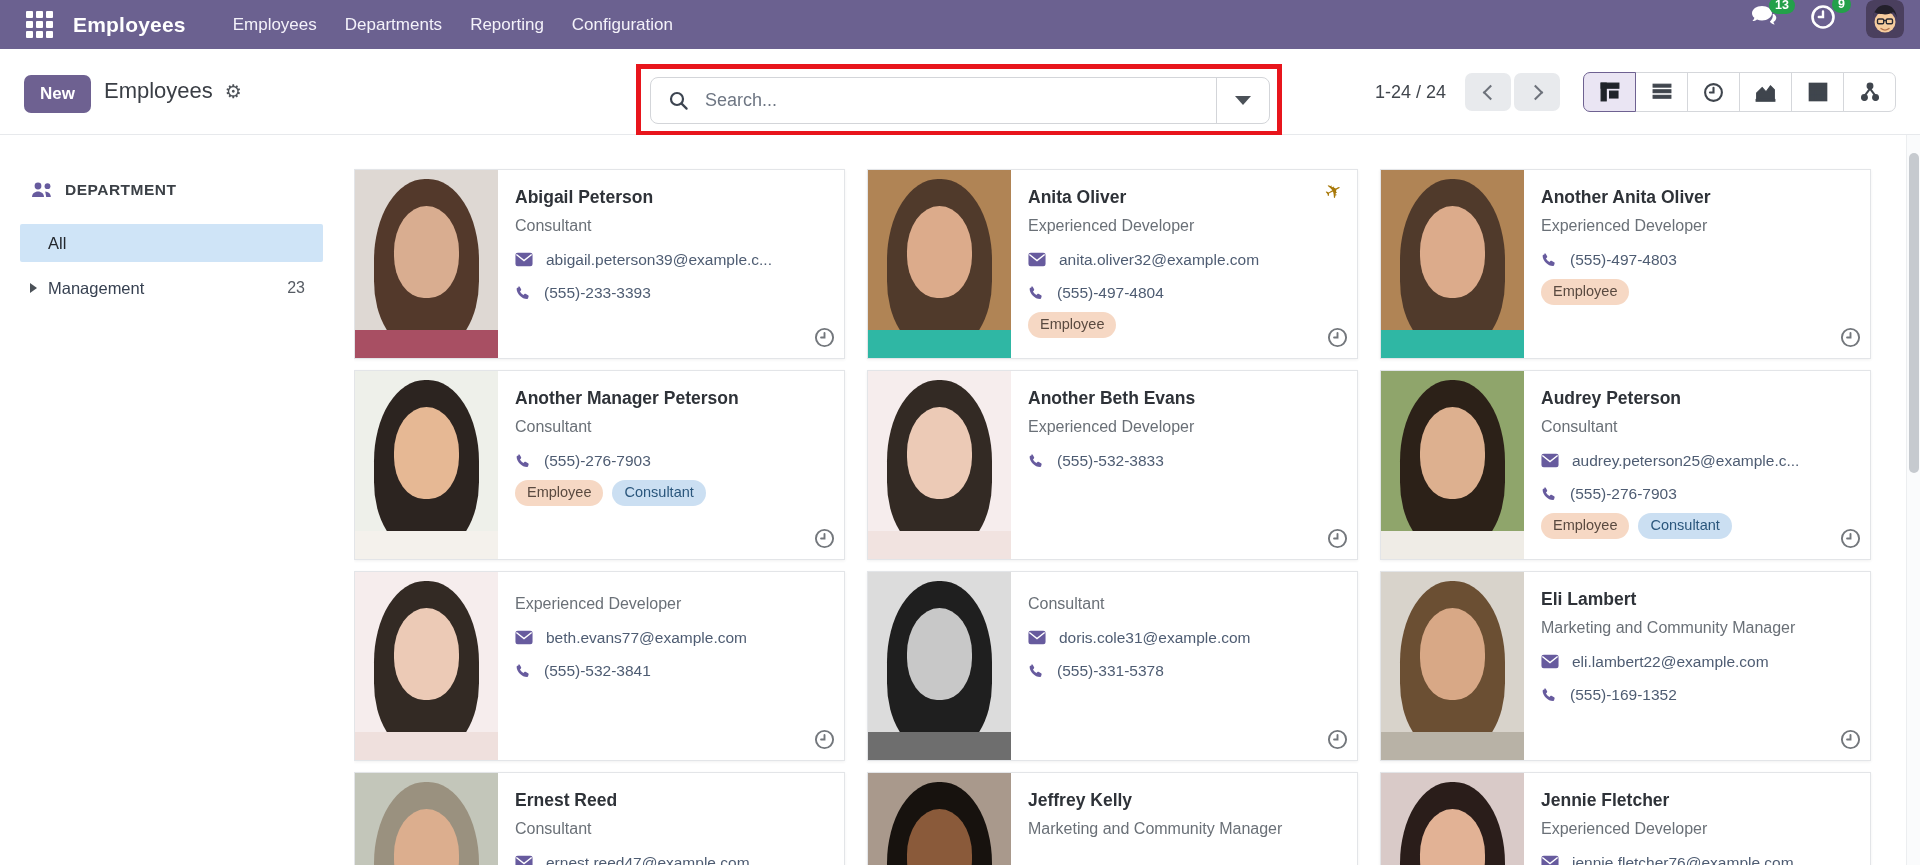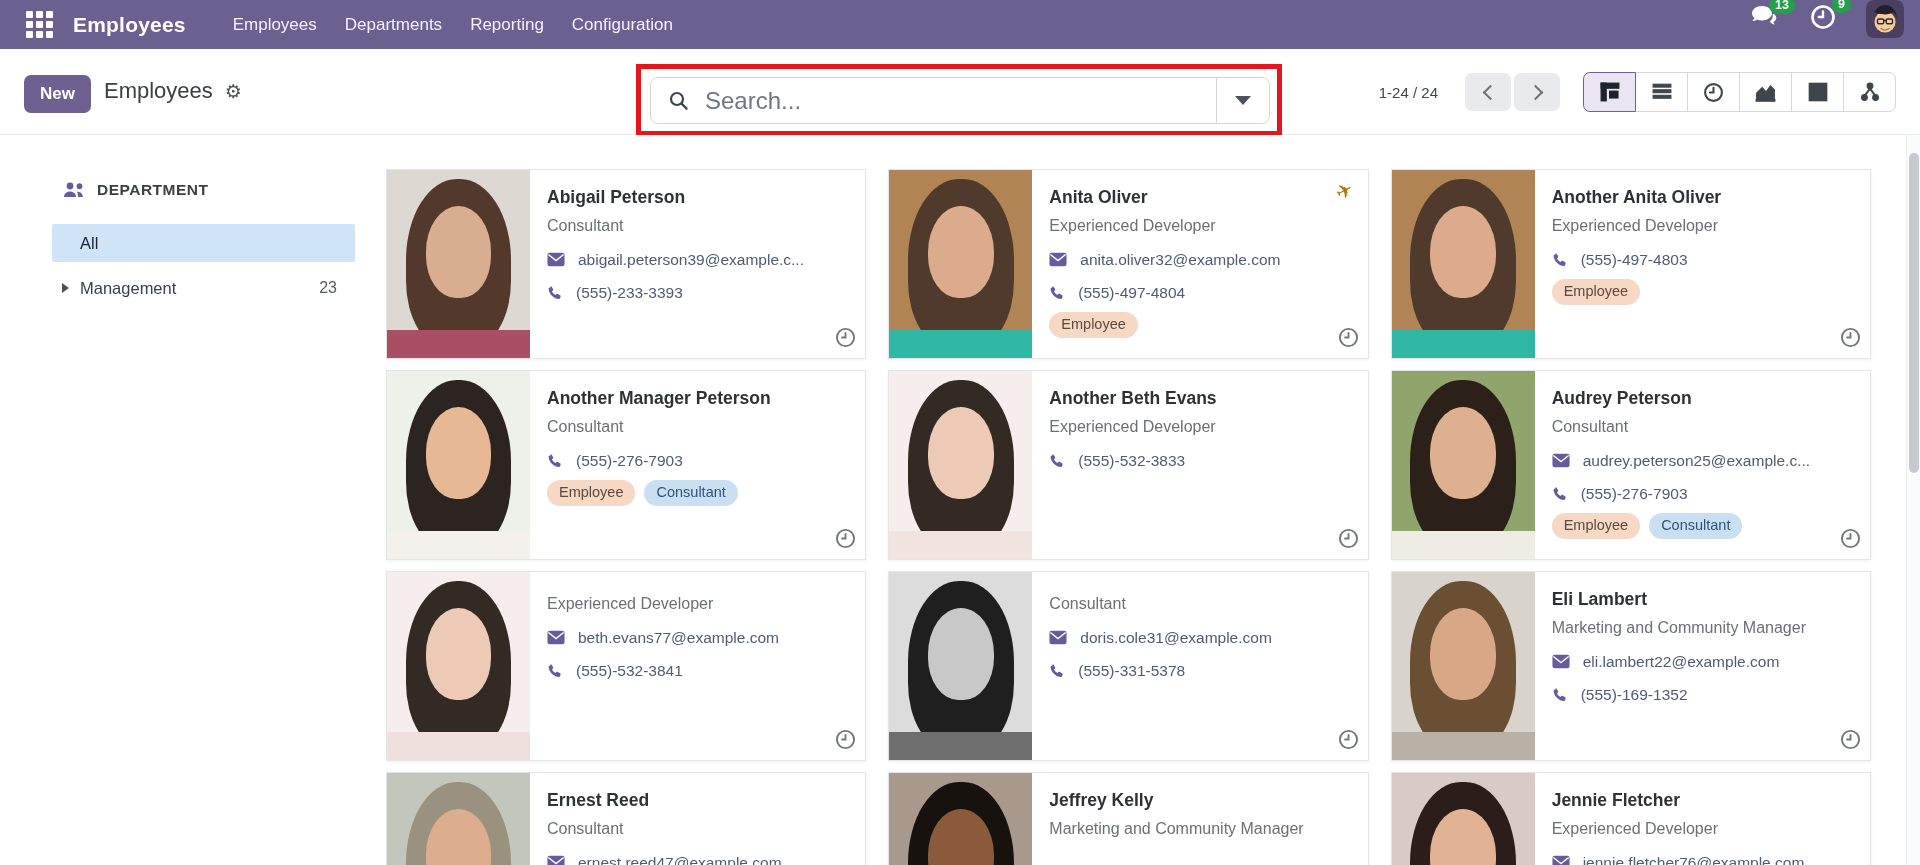--- a/index.html
+++ b/index.html
@@ -33,46 +33,46 @@
   .new-btn{position:absolute;left:24px;top:26px;height:38px;padding:0 16px;background:var(--primary);
            color:#fff;font-size:17px;font-weight:bold;border:none;border-radius:7px;cursor:pointer;}
   .breadcrumb{position:absolute;left:104px;top:29px;display:flex;align-items:center;gap:12px;}
   .page-title{font-size:22px;color:#3a3e45;}
   .gear{font-size:19px;color:#4d5258;cursor:pointer;line-height:1;}
   .search-highlight{position:absolute;left:636px;top:15px;width:646px;height:72px;
                     border:5px solid var(--highlight-red);}
   .search-box{position:absolute;left:9px;top:8px;right:7px;bottom:7px;background:#fff;
               border:1px solid #d3d5d9;border-radius:8px;display:flex;align-items:center;}
   .search-box svg{margin-left:17px;flex-shrink:0;}
-  .search-input{flex:1;border:none;outline:none;font-size:24px;color:#3c4450;margin-left:14px;
+  .search-input{flex:1;border:none;outline:none;font-size:18px;color:#3c4450;margin-left:14px;
                 font-family:"Liberation Sans",sans-serif;min-width:0;background:transparent;}
   .search-input::placeholder{color:#6e7683;}
   .search-caret{width:53px;align-self:stretch;border-left:1px solid #d3d5d9;display:flex;
                 align-items:center;justify-content:center;cursor:pointer;}
   .caret-down{width:0;height:0;border-left:8px solid transparent;border-right:8px solid transparent;
               border-top:9px solid #4b5158;}
   .cp-right{position:absolute;right:24px;top:23px;height:40px;display:flex;align-items:center;}
-  .pager-text{font-size:15px;color:#41464d;margin-right:24px;}
+  .pager-text{font-size:18px;color:#41464d;margin-right:16px;}
   .pager-btn{width:46px;height:38px;background:#e8eaed;border:none;border-radius:7px;cursor:pointer;
              display:flex;align-items:center;justify-content:center;margin-left:3px;}
   .chev{width:11px;height:11px;border-left:2.5px solid #6d727b;border-bottom:2.5px solid #6d727b;display:block;}
   .chev.left{transform:rotate(45deg);margin-left:4px;}
   .chev.right{transform:rotate(-135deg);margin-right:4px;}
   .switcher{display:flex;margin-left:24px;}
   .sw-btn{width:53px;height:40px;background:#fff;border:1px solid #d5d7db;margin-left:-1px;cursor:pointer;
           display:flex;align-items:center;justify-content:center;padding:0;}
   .sw-btn:first-child{border-radius:7px 0 0 7px;}
   .sw-btn:last-child{border-radius:0 7px 7px 0;}
   .sw-btn.active{background:#EAE5F3;border-color:var(--primary);position:relative;z-index:1;border-radius:7px 0 0 7px;}
   .sw-btn svg{fill:#3f454d;stroke:#3f454d;}
   .sw-btn.active svg{fill:#1f2329;stroke:#1f2329;}
 
   
   .app-body{display:flex;height:730px;position:relative;background:#fff;}
-  .sidebar{width:354px;flex-shrink:0;padding-top:46px;margin-left:32px;}
+  .sidebar{width:354px;flex-shrink:0;padding-top:46px;}
   .dept-header{display:flex;align-items:center;gap:11px;margin-left:30px;font-size:15.5px;
                font-weight:bold;color:#3b4046;letter-spacing:.5px;}
   .side-item{width:303px;margin:0 0 0 20px;height:38px;display:flex;align-items:center;
              font-size:16.5px;color:#23272d;cursor:pointer;border-radius:2px;}
   .side-item.all{margin-top:25px;background:var(--selected-filter-bg);padding-left:28px;}
   .side-item.dept{margin-top:7px;padding-left:10px;color:#374151;}
   .caret-right{width:0;height:0;border-top:5px solid transparent;border-bottom:5px solid transparent;
                border-left:7px solid #4b5158;margin-right:11px;}
   .side-count{margin-left:auto;padding-right:18px;color:#565b63;font-size:16px;}
 

